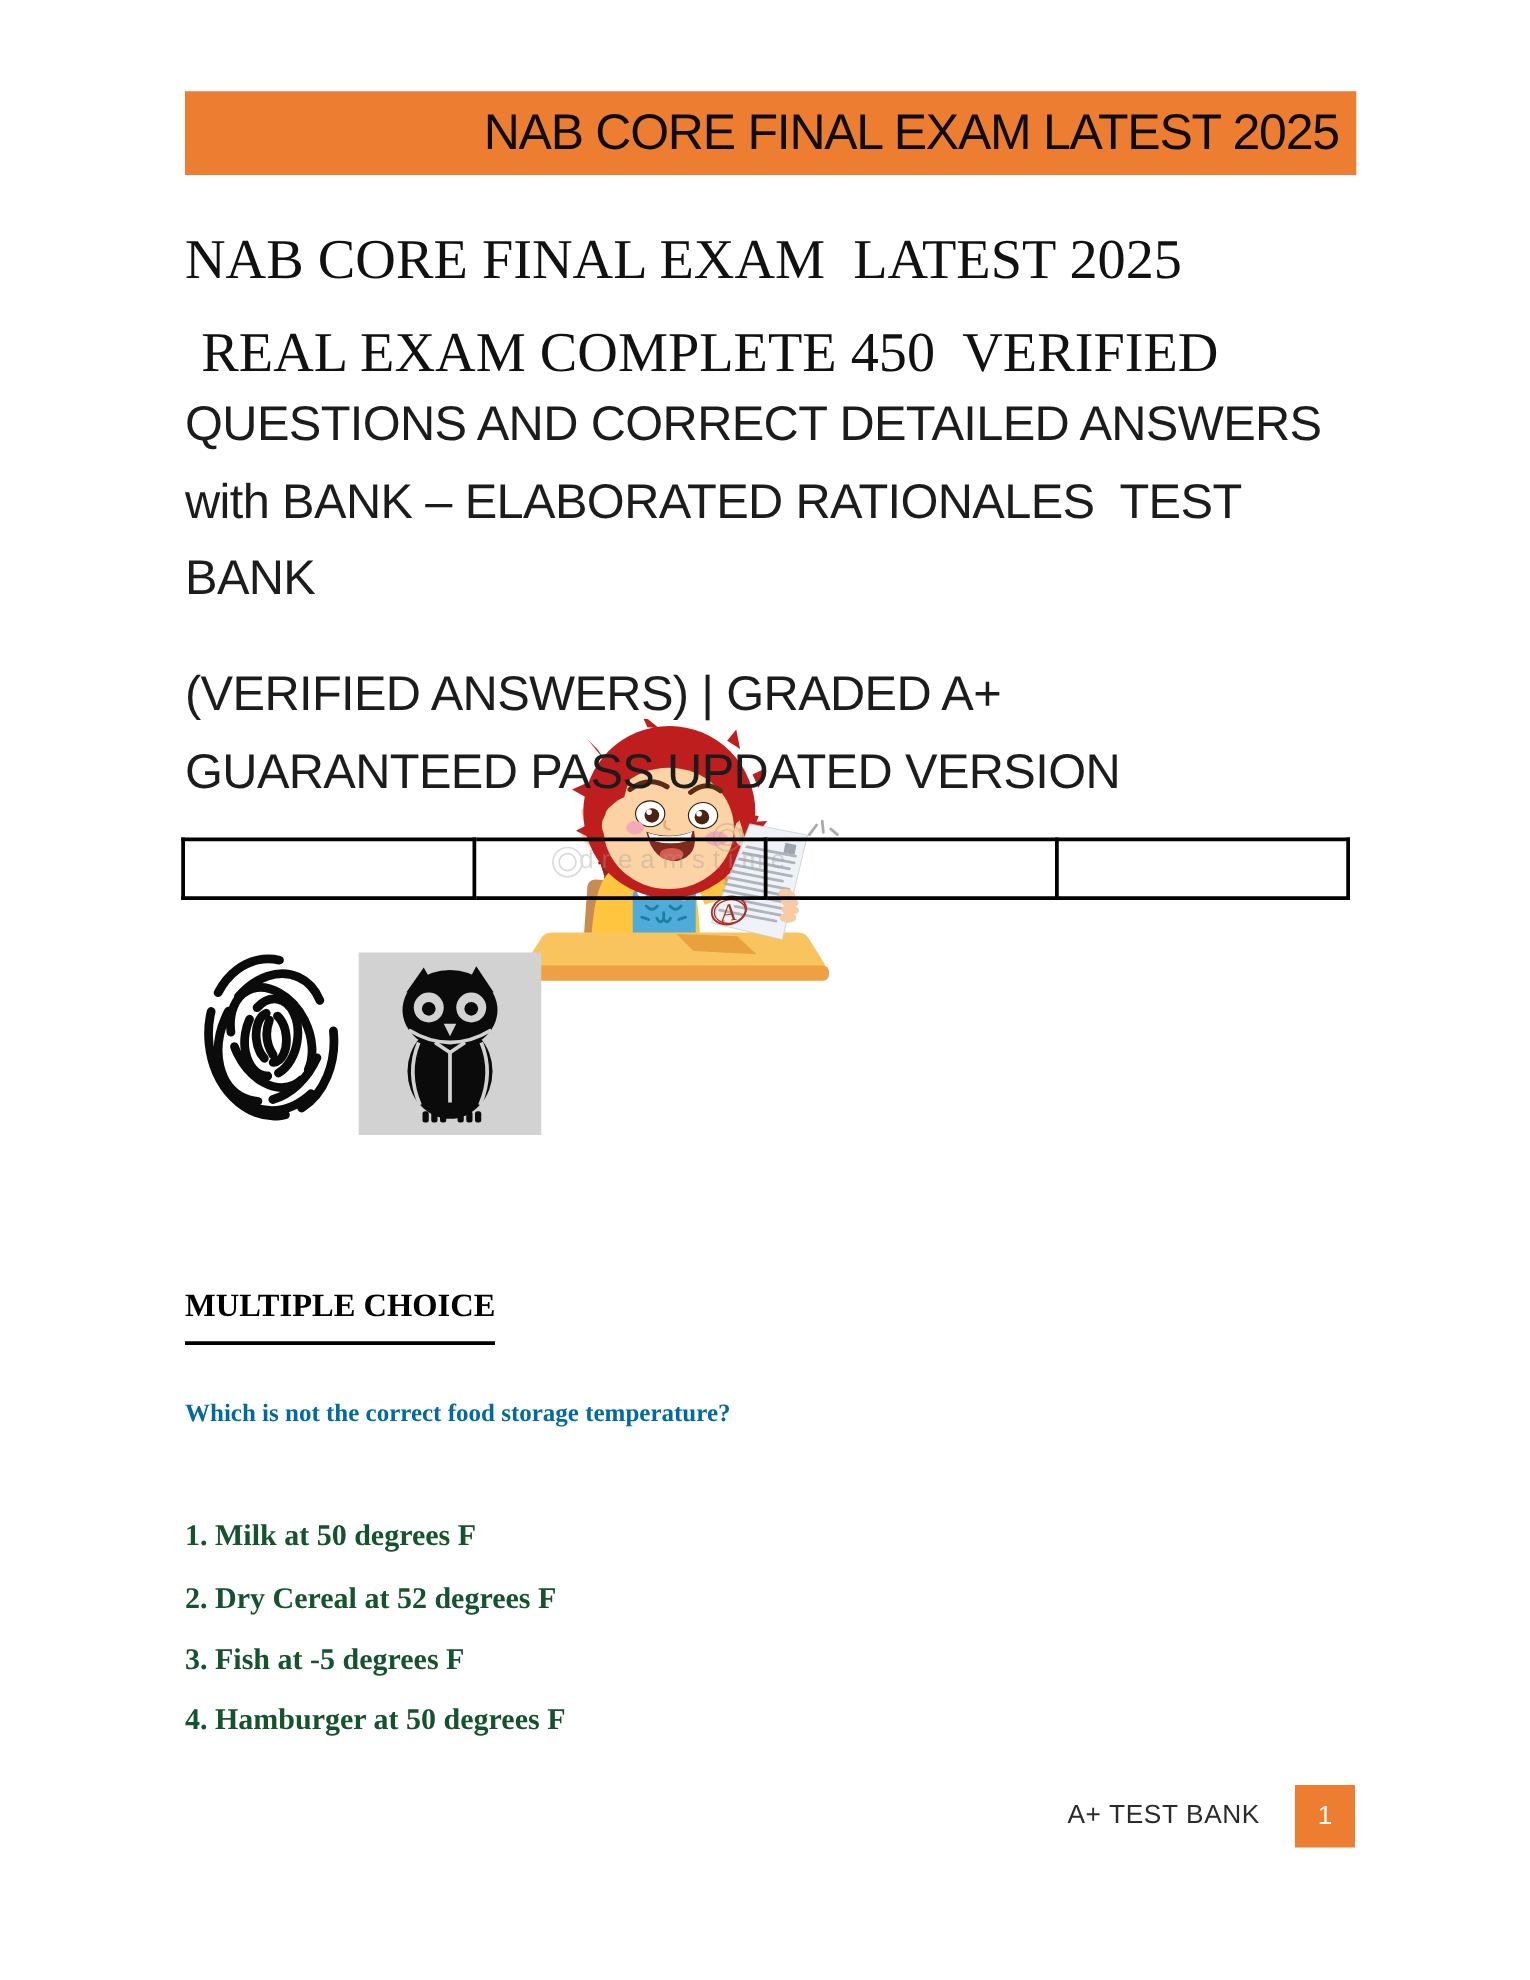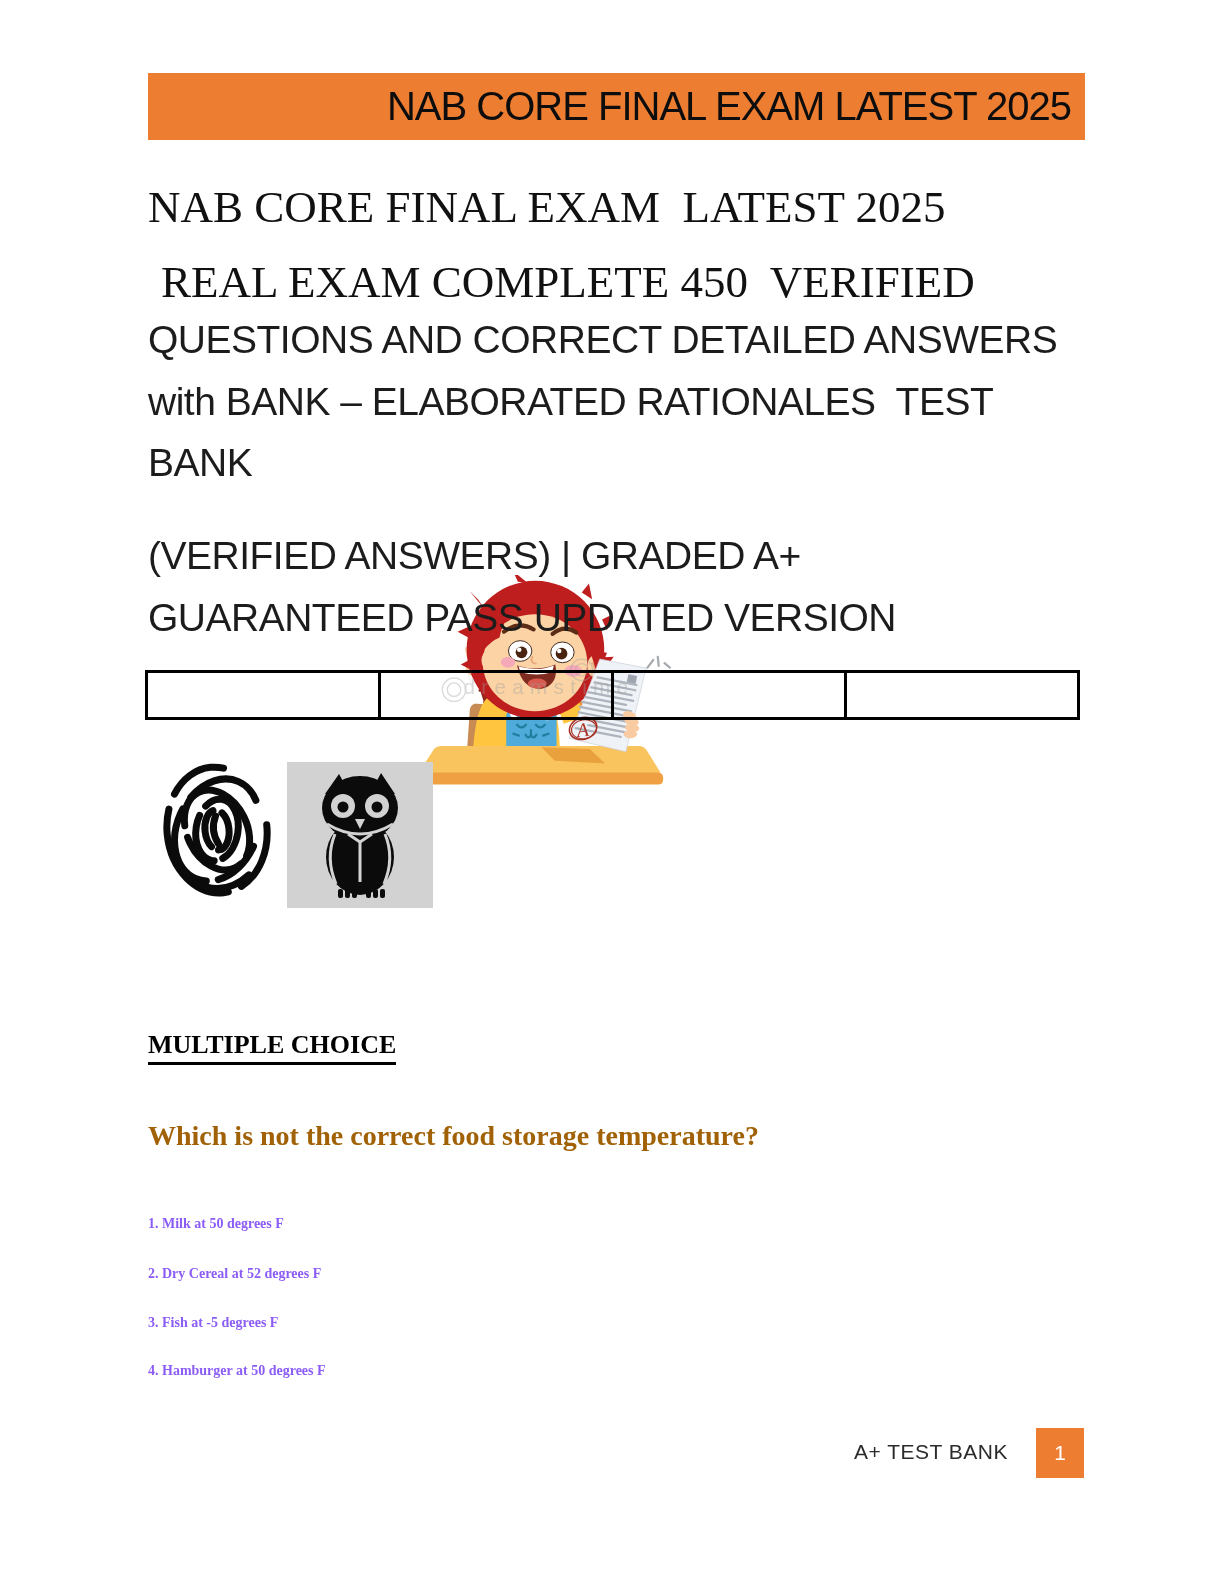--- a/index.html
+++ b/index.html
@@ -8,23 +8,23 @@
   .abs{position:absolute;}
   .banner{left:148px;top:73px;width:937px;height:67px;background:#ED7D31;color:#0d0d0d;
           display:flex;align-items:center;justify-content:flex-end;padding-right:14px;
           box-sizing:border-box;font-size:40px;letter-spacing:-1px;z-index:6;}
   .h-serif{font-family:"Liberation Serif", serif;font-size:45px;color:#111;white-space:pre;z-index:6;left:148px;}
   .h-sans{font-family:"Liberation Sans", sans-serif;font-size:39px;color:#1c1c1c;white-space:pre;z-index:6;left:148px;letter-spacing:-0.5px;}
   .info-table{left:145px;top:670px;width:935px;z-index:4;border-collapse:collapse;table-layout:fixed;}
   .info-table td{border:3px solid #000;height:42px;background:transparent;}
   .owl-box{left:287px;top:762px;width:146px;height:146px;background:#D2D2D2;z-index:2;}
   .mc-head{left:148px;top:1030px;font-family:"Liberation Serif", serif;font-weight:bold;font-size:26px;
-           color:#000;border-bottom:3px solid #000;padding-bottom:2px;z-index:6;}
-  .question{left:148px;top:1120px;font-family:"Liberation Serif", serif;font-weight:bold;font-size:28px;color:#a16207;z-index:6;}
-  .option{left:148px;font-family:"Liberation Serif", serif;font-weight:bold;font-size:14px;color:#8b5cf6;z-index:6;}
+           color:#000;border-bottom:3px solid #000;padding-bottom:13px;z-index:6;}
+  .question{left:148px;top:1120px;font-family:"Liberation Serif", serif;font-weight:bold;font-size:20px;color:#0369a1;z-index:6;}
+  .option{left:148px;font-family:"Liberation Serif", serif;font-weight:bold;font-size:24px;color:#14532d;z-index:6;}
   .footer-label{right:216px;top:1440px;font-size:21px;color:#2b2b2b;letter-spacing:0.5px;z-index:6;}
   .page-box{left:1036px;top:1428px;width:48px;height:50px;background:#ED7D31;color:#fff;
             display:flex;align-items:center;justify-content:center;font-size:21px;z-index:6;}
   svg{display:block;}
 </style>
 </head>
 <body>
 
 <div class="abs banner">
   <span>NAB CORE FINAL EXAM LATEST 2025</span>

